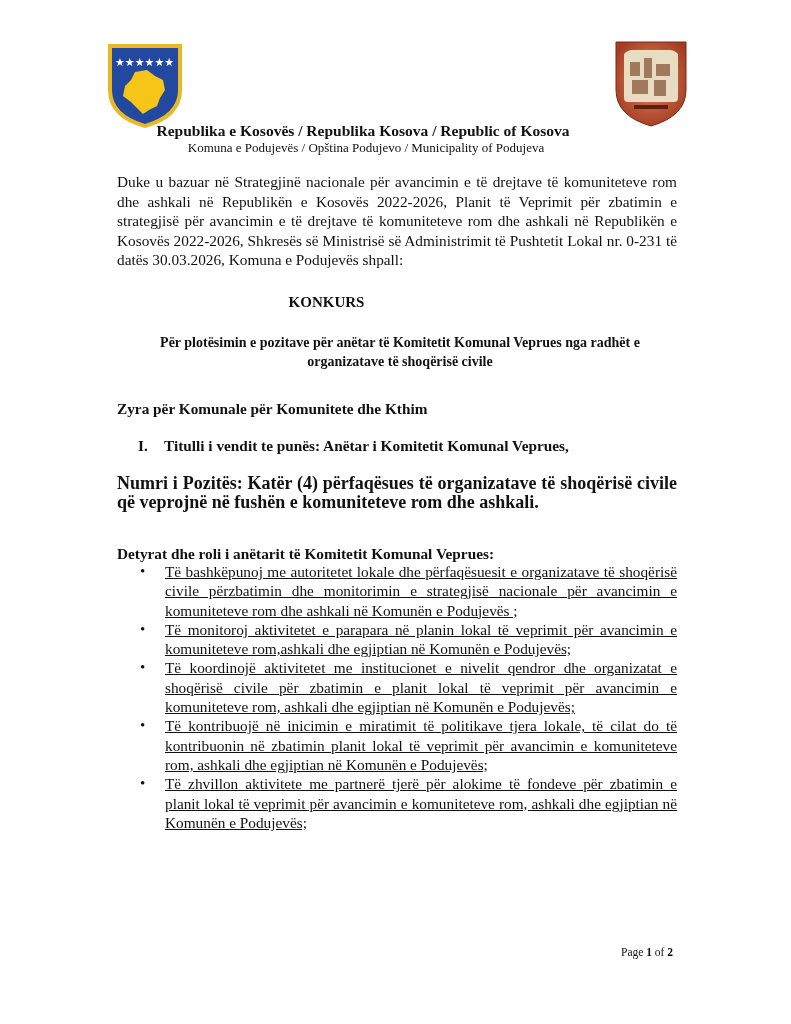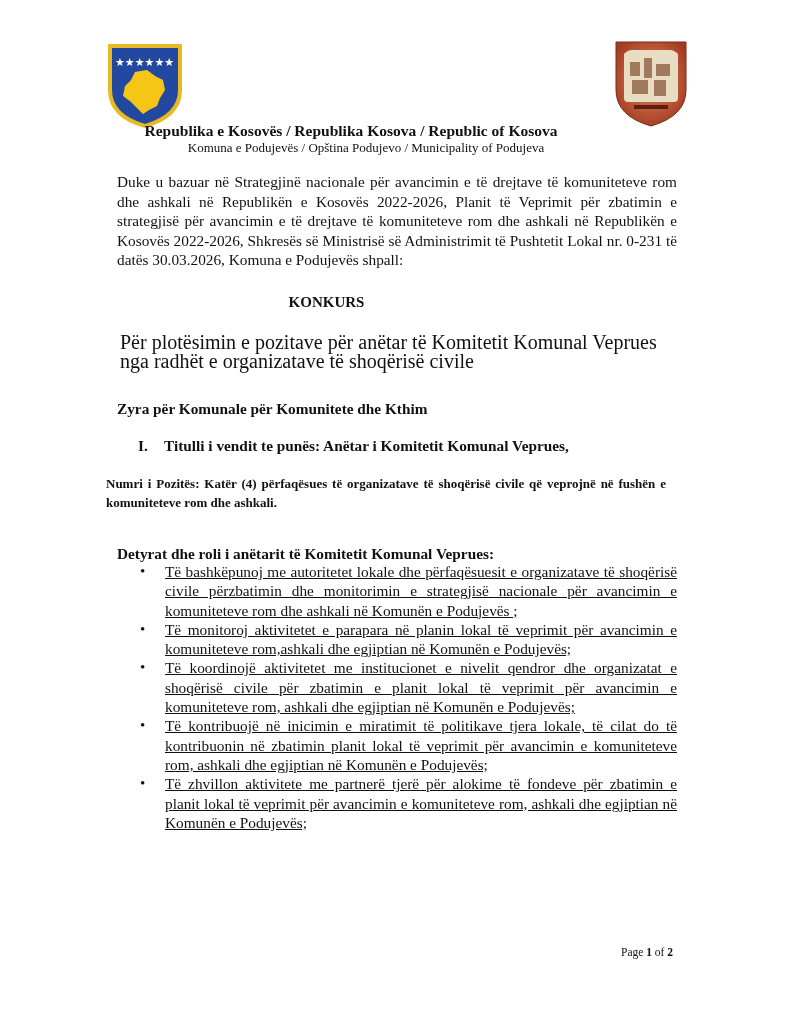--- a/index.html
+++ b/index.html
@@ -2,34 +2,34 @@
 <html><head>
 <meta charset="utf-8">
 <style>
   html, body { margin: 0; padding: 0; background: #ffffff; }
   body { width: 791px; height: 1024px; position: relative; overflow: hidden;
          font-family: "Liberation Serif", "DejaVu Serif", serif; color: #111; }
   .page { position: absolute; left: 0; top: 0; width: 791px; height: 1024px; }
   .emblem-left { position: absolute; left: 105px; top: 40px; width: 80px; height: 90px; }
   .emblem-right { position: absolute; left: 614px; top: 40px; width: 74px; height: 88px; }
   .hdr1 { position: absolute; left: 0; width: 702px; top: 122px; text-align: center;
-          font-weight: bold; font-size: 15.5px; }
+          font-weight: bold; font-size: 15.5px; padding-left: 12px; }
   .hdr2 { position: absolute; left: 0; width: 732px; top: 140px; text-align: center;
           font-size: 13px; }
   .para { position: absolute; left: 117px; width: 560px; top: 172px; font-size: 15.3px;
           line-height: 19.5px; text-align: justify; }
   .konkurs { position: absolute; left: 0; width: 653px; top: 294px; text-align: center;
              font-weight: bold; font-size: 15px; }
-  .subtitle { position: absolute; left: 120px; width: 560px; top: 333px; 
-              font-weight: normal; font-size: 20px; line-height: 19px; }
+  .subtitle { position: absolute; left: 120px; width: 560px; top: 333px; text-align: center;
+              font-weight: bold; font-size: 14px; line-height: 19px; }
   .office { position: absolute; left: 117px; top: 400px; font-weight: bold; font-size: 15.3px; }
   .section { position: absolute; left: 138px; top: 437px; font-weight: bold; font-size: 15.3px; }
   .section .num { display: inline-block; width: 26px; }
-  .positions { position: absolute; left: 106px; width: 560px; top: 474px; font-weight: bold;
-               font-size: 13px; line-height: 19px; text-align: justify; }
+  .positions { position: absolute; left: 117px; width: 560px; top: 474px; font-weight: bold;
+               font-size: 18px; line-height: 19px; text-align: justify; }
   .duties-title { position: absolute; left: 117px; top: 545px; font-weight: bold; font-size: 15.3px; }
   .duties { position: absolute; left: 137px; width: 540px; top: 562px; margin: 0; padding: 0;
             list-style: none; font-size: 15.3px; line-height: 19.3px; }
   .duties li { position: relative; padding-left: 28px; text-align: justify; text-decoration: underline; }
   .duties li::before { content: "\2022"; position: absolute; left: 3px; top: 0; font-size: 15px; }
   .footer { position: absolute; left: 621px; top: 946px; font-size: 11.5px; }
   .footer b { font-weight: bold; }
 </style>
 </head>
 <body>

